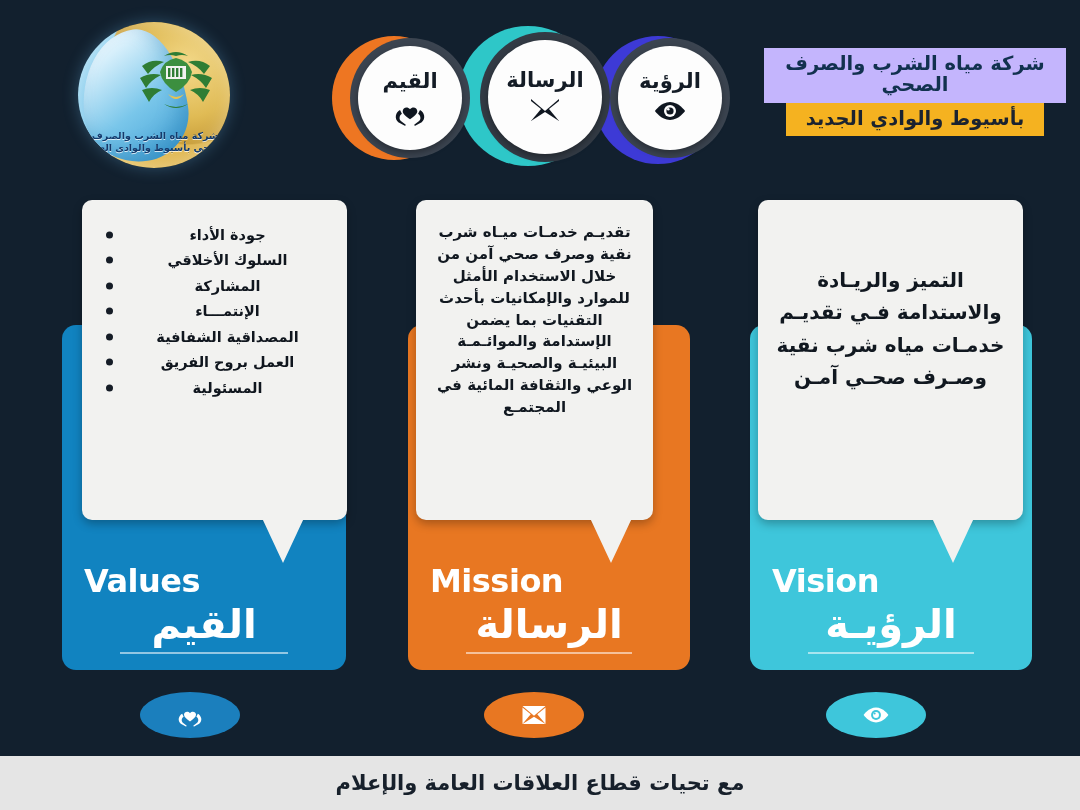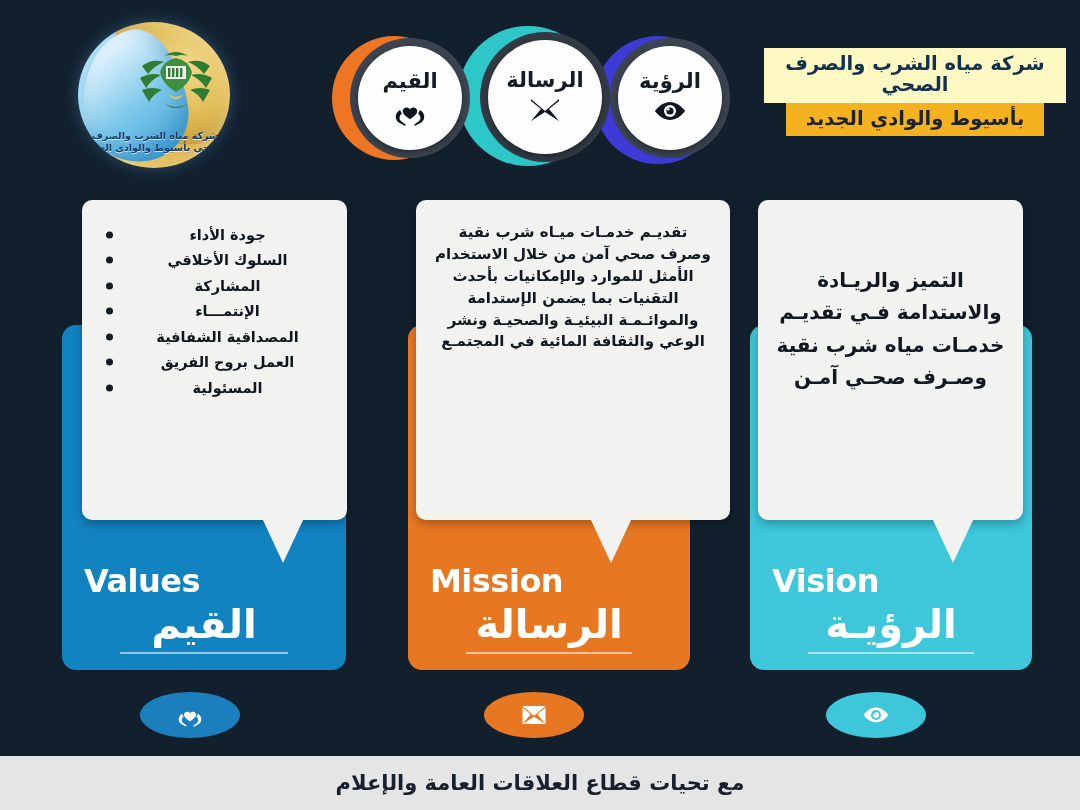--- a/index.html
+++ b/index.html
@@ -58,21 +58,21 @@
   .bub-label {
     color:#141c26; font-weight:bold; direction:rtl; line-height:1;
     font-size:21px; margin-bottom:4px; letter-spacing:-.3px;
   }
   .bub.b2 .bub-label { font-size:21px; }
   .bub-icon { width:34px; height:30px; display:block; }
 
   
   .title-block { position:absolute; right:14px; top:48px; width:302px; text-align:center; }
   .title-line1 {
-    background:#fef9c3; color:#12314f; font-weight:bold; font-size:19.5px;
+    background:#c4b5fd; color:#12314f; font-weight:bold; font-size:19.5px;
     direction:rtl; padding:5px 20px 7px; line-height:1.1;
   }
   .title-line2 {
     background:#f5b220; color:#1b2330; font-weight:bold; font-size:19.5px;
     direction:rtl; padding:5px 8px 7px; line-height:1.1; width:258px; margin:0 auto;
   }
 
   
   .card { position:absolute; }
   .card-color {
@@ -102,21 +102,21 @@
     color:#10161e; font-weight:bold; position:relative; padding-left:26px;
   }
   ul.values-list li .dot {
     position:absolute; left:8px; top:50%; transform:translateY(-50%);
     width:7px; height:7px; border-radius:50%; background:#151c26;
   }
 
   
   #card-mission { left:404px; top:200px; width:290px; height:470px; }
   #card-mission .card-color { left:4px; top:125px; width:282px; height:345px; background:#e87722; }
-  #card-mission .bubble { left:12px; top:0; width:314px; height:320px; }
+  #card-mission .bubble { left:12px; top:0; width:237px; height:320px; }
   #card-mission .tail { left:186px; top:318px;
     border-left:21px solid transparent; border-right:21px solid transparent;
     border-top:45px solid #f2f2f0; }
   .mission-text { font-size:15px; line-height:1.46; letter-spacing:.2px; }
 
   
   #card-vision { left:746px; top:200px; width:290px; height:470px; }
   #card-vision .card-color { left:4px; top:125px; width:282px; height:345px; background:#3ec6db; }
   #card-vision .bubble { left:12px; top:0; width:265px; height:320px; }
   #card-vision .tail { left:186px; top:318px;

